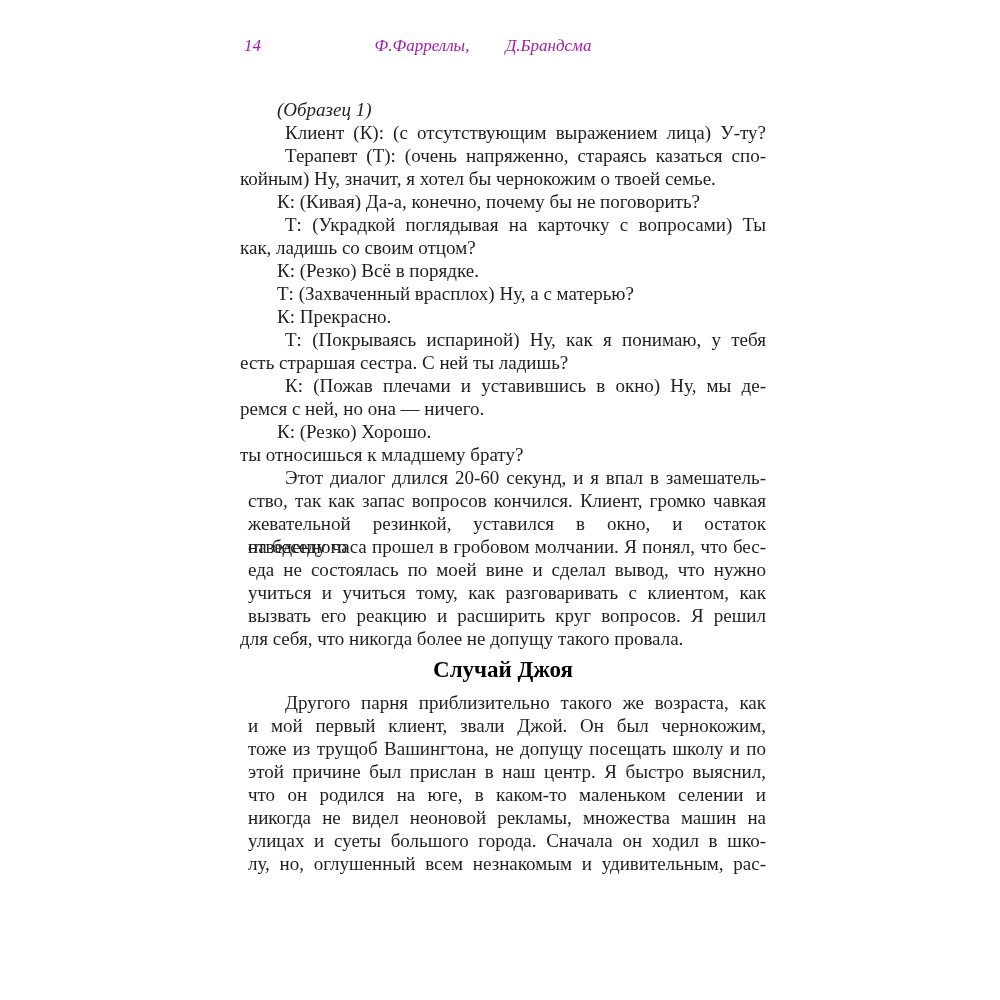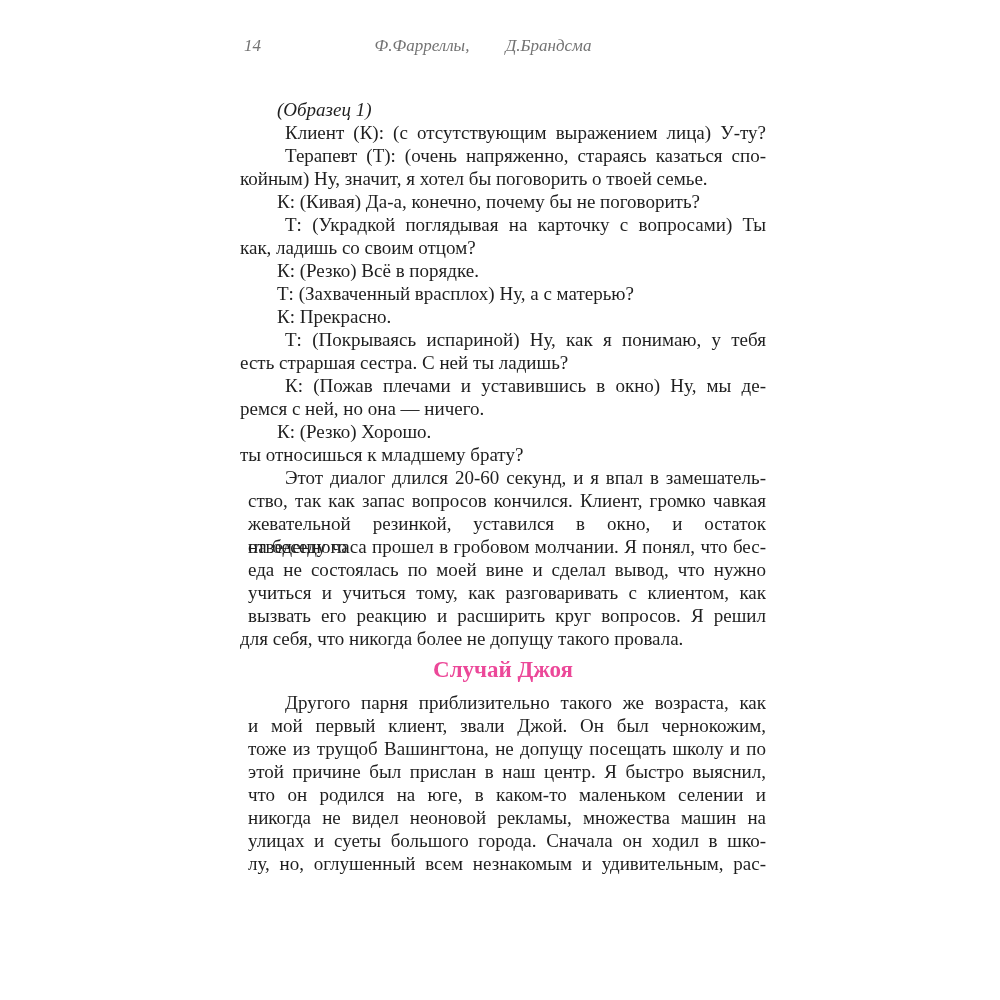--- a/index.html
+++ b/index.html
@@ -20,21 +20,21 @@
     left: 240px;
     top: 36px;
     width: 526px;
   }
   .running-header {
     position: relative;
     height: 20px;
     margin-bottom: 42px;
     font-style: italic;
     font-size: 17px;
-    color: #737373;
+    color: #a21caf;
   }
   .page-number {
     position: absolute;
     left: 4px;
     top: 0;
   }
   .authors {
     position: absolute;
     left: 0;
     right: 40px;
@@ -57,40 +57,40 @@
     margin-left: 8px;
   }
   .line.indent { padding-left: 37px; }
   .line.italic { font-style: italic; }
   .section-heading {
     margin: 6px 0 7px 0;
     font-size: 23px;
     line-height: 28px;
     font-weight: bold;
     text-align: center;
-    color: #ec4899;
+    color: #000000;
   }
 </style>
 </head>
 <body>
 
 <div class="column">
 
   <div class="running-header">
     <span class="page-number">14</span>
     <span class="authors">
       <span class="author-left">Ф.Фарреллы,</span><span class="author-right">Д.Брандсма</span>
     </span>
   </div>
 
   <div>
       <div class="line indent italic">(Образец 1)</div>
       <div class="line indent justify">Клиент (К): (с отсутствующим выражением лица) У-ту?</div>
       <div class="line indent justify">Терапевт (Т): (очень напряженно, стараясь казаться спо-</div>
-      <div class="line">койным) Ну, значит, я хотел бы поговорить о твоей семье.</div>
+      <div class="line">койным) Ну, значит, я хотел бы чернокожим о твоей семье.</div>
       <div class="line indent">К: (Кивая) Да-а, конечно, почему бы не поговорить?</div>
       <div class="line indent justify">Т: (Украдкой поглядывая на карточку с вопросами) Ты</div>
       <div class="line">как, ладишь со своим отцом?</div>
       <div class="line indent">К: (Резко) Всё в порядке.</div>
       <div class="line indent">Т: (Захваченный врасплох) Ну, а с матерью?</div>
       <div class="line indent">К: Прекрасно.</div>
       <div class="line indent justify">Т: (Покрываясь испариной) Ну, как я понимаю, у тебя</div>
       <div class="line">есть страршая сестра. С ней ты ладишь?</div>
       <div class="line indent justify">К: (Пожав плечами и уставившись в окно) Ну, мы де-</div>
       <div class="line">ремся с ней, но она — ничего.</div>

